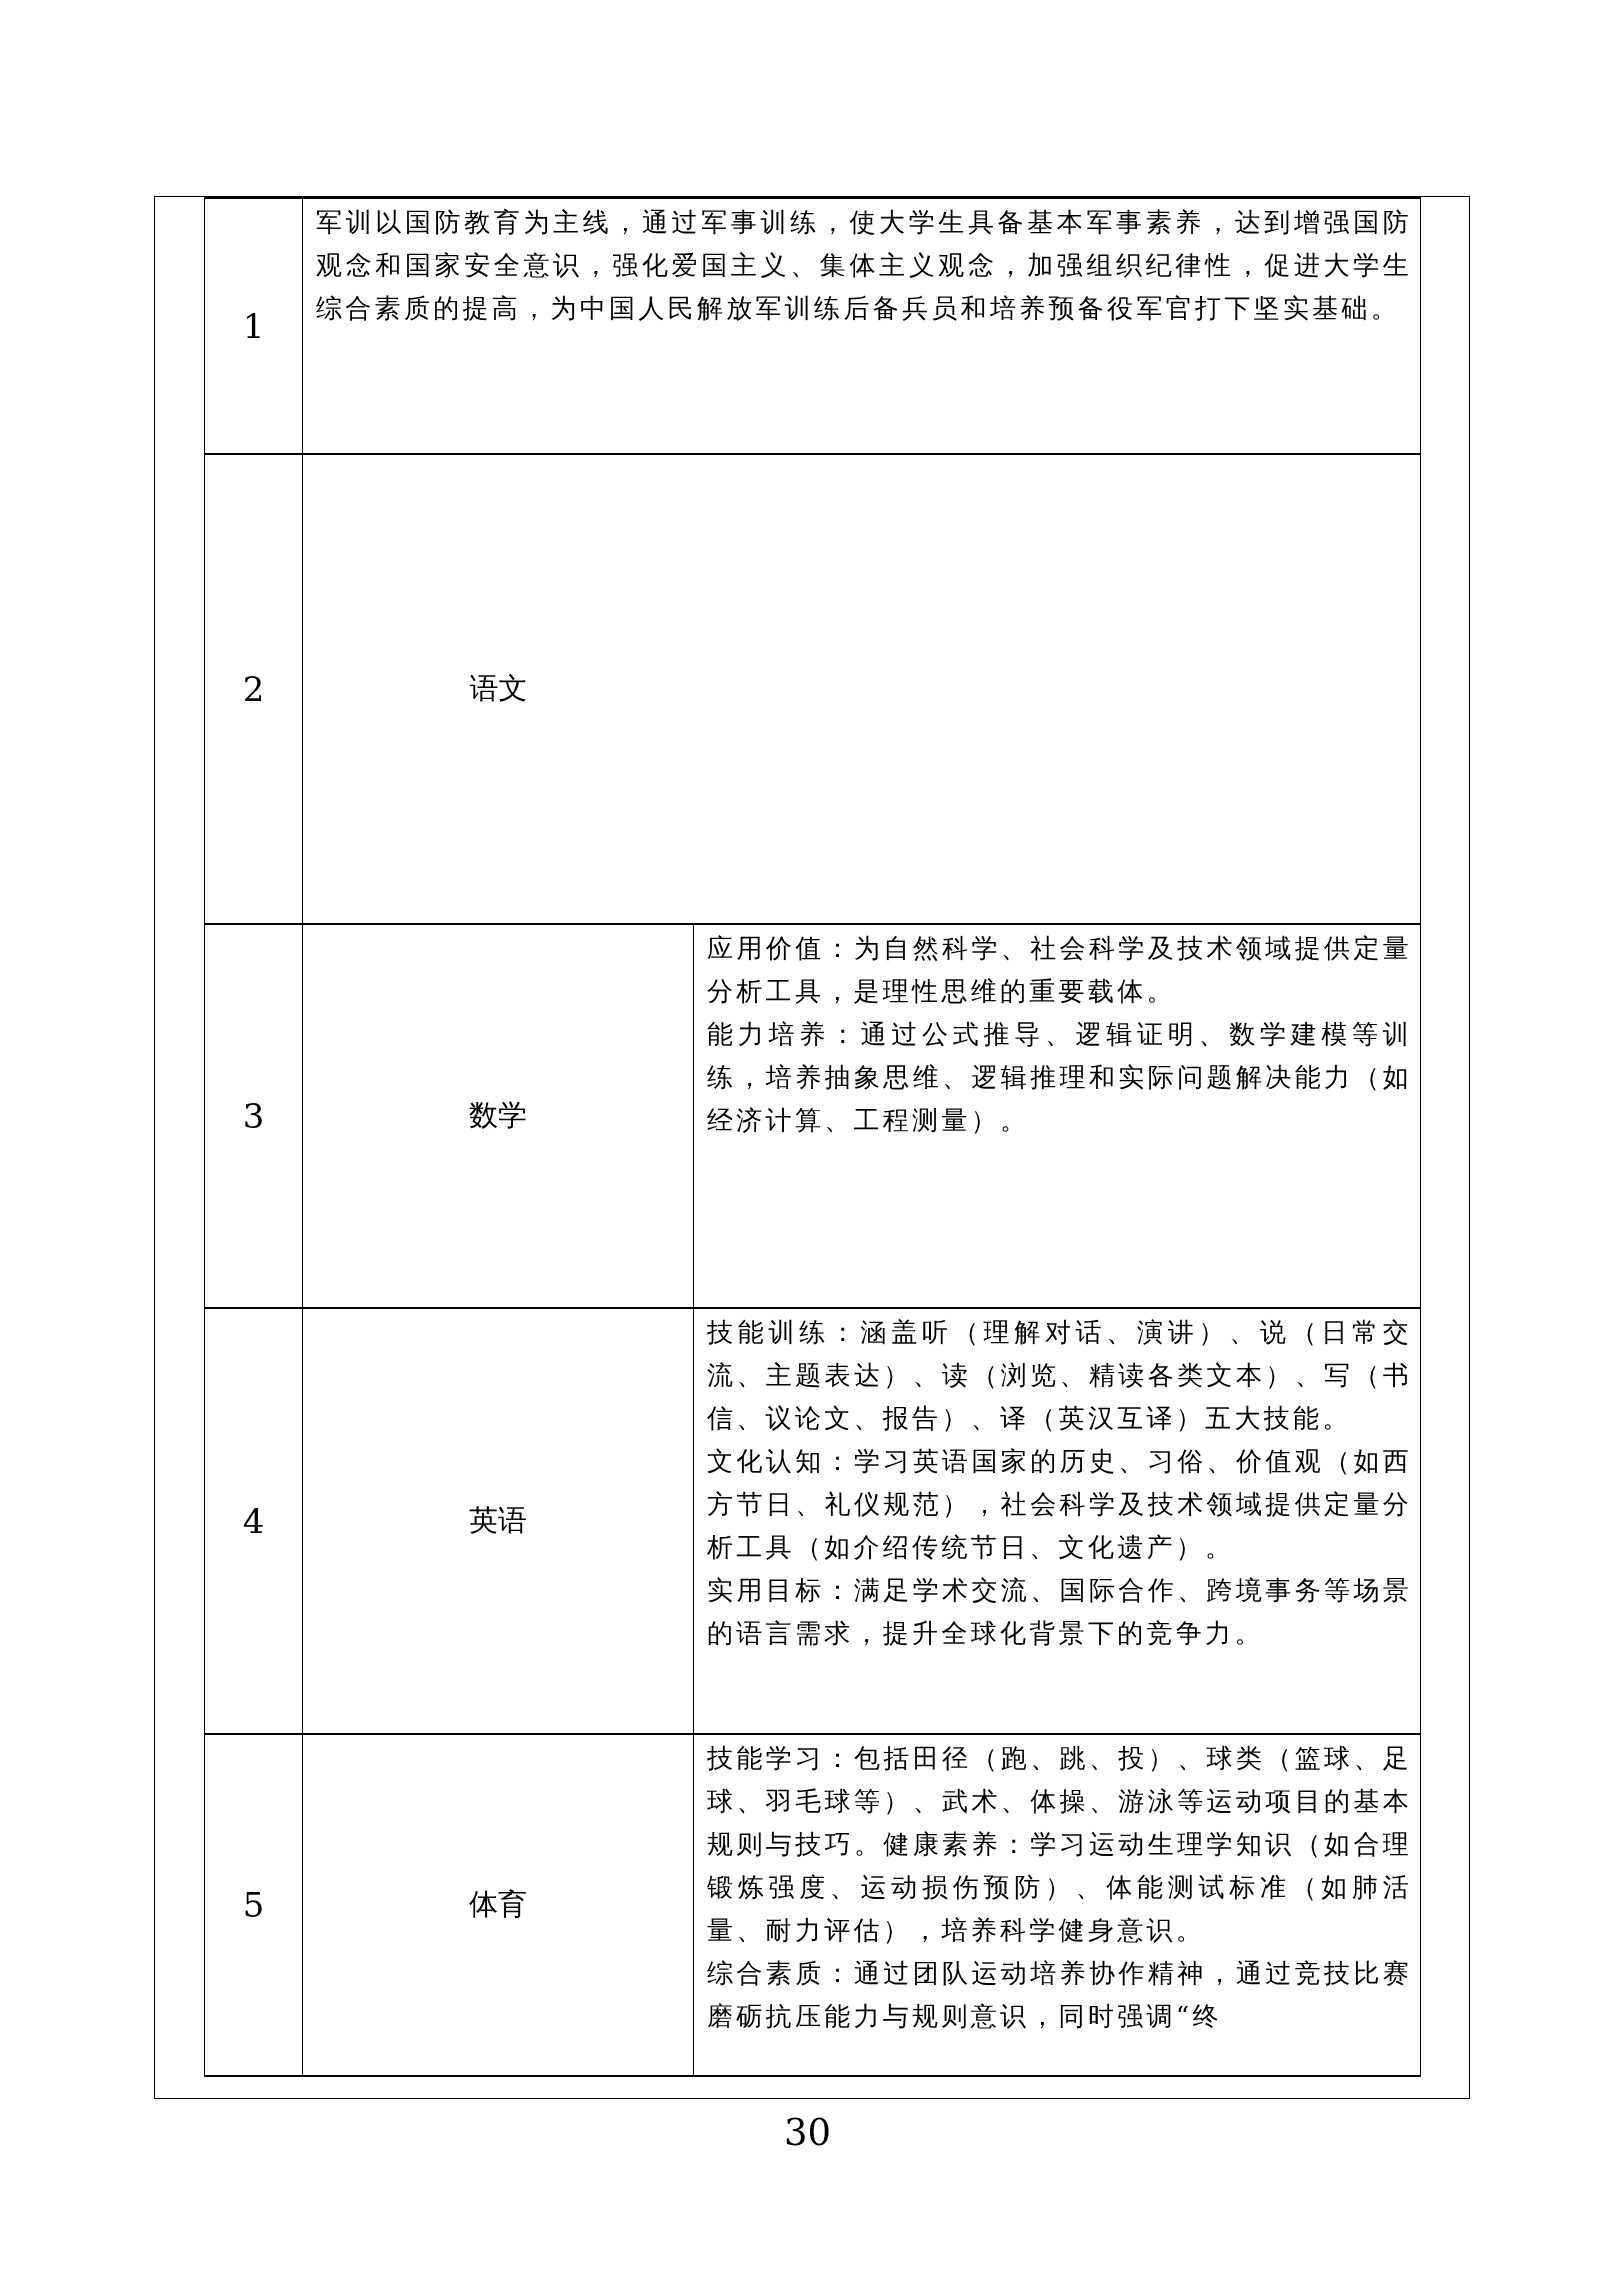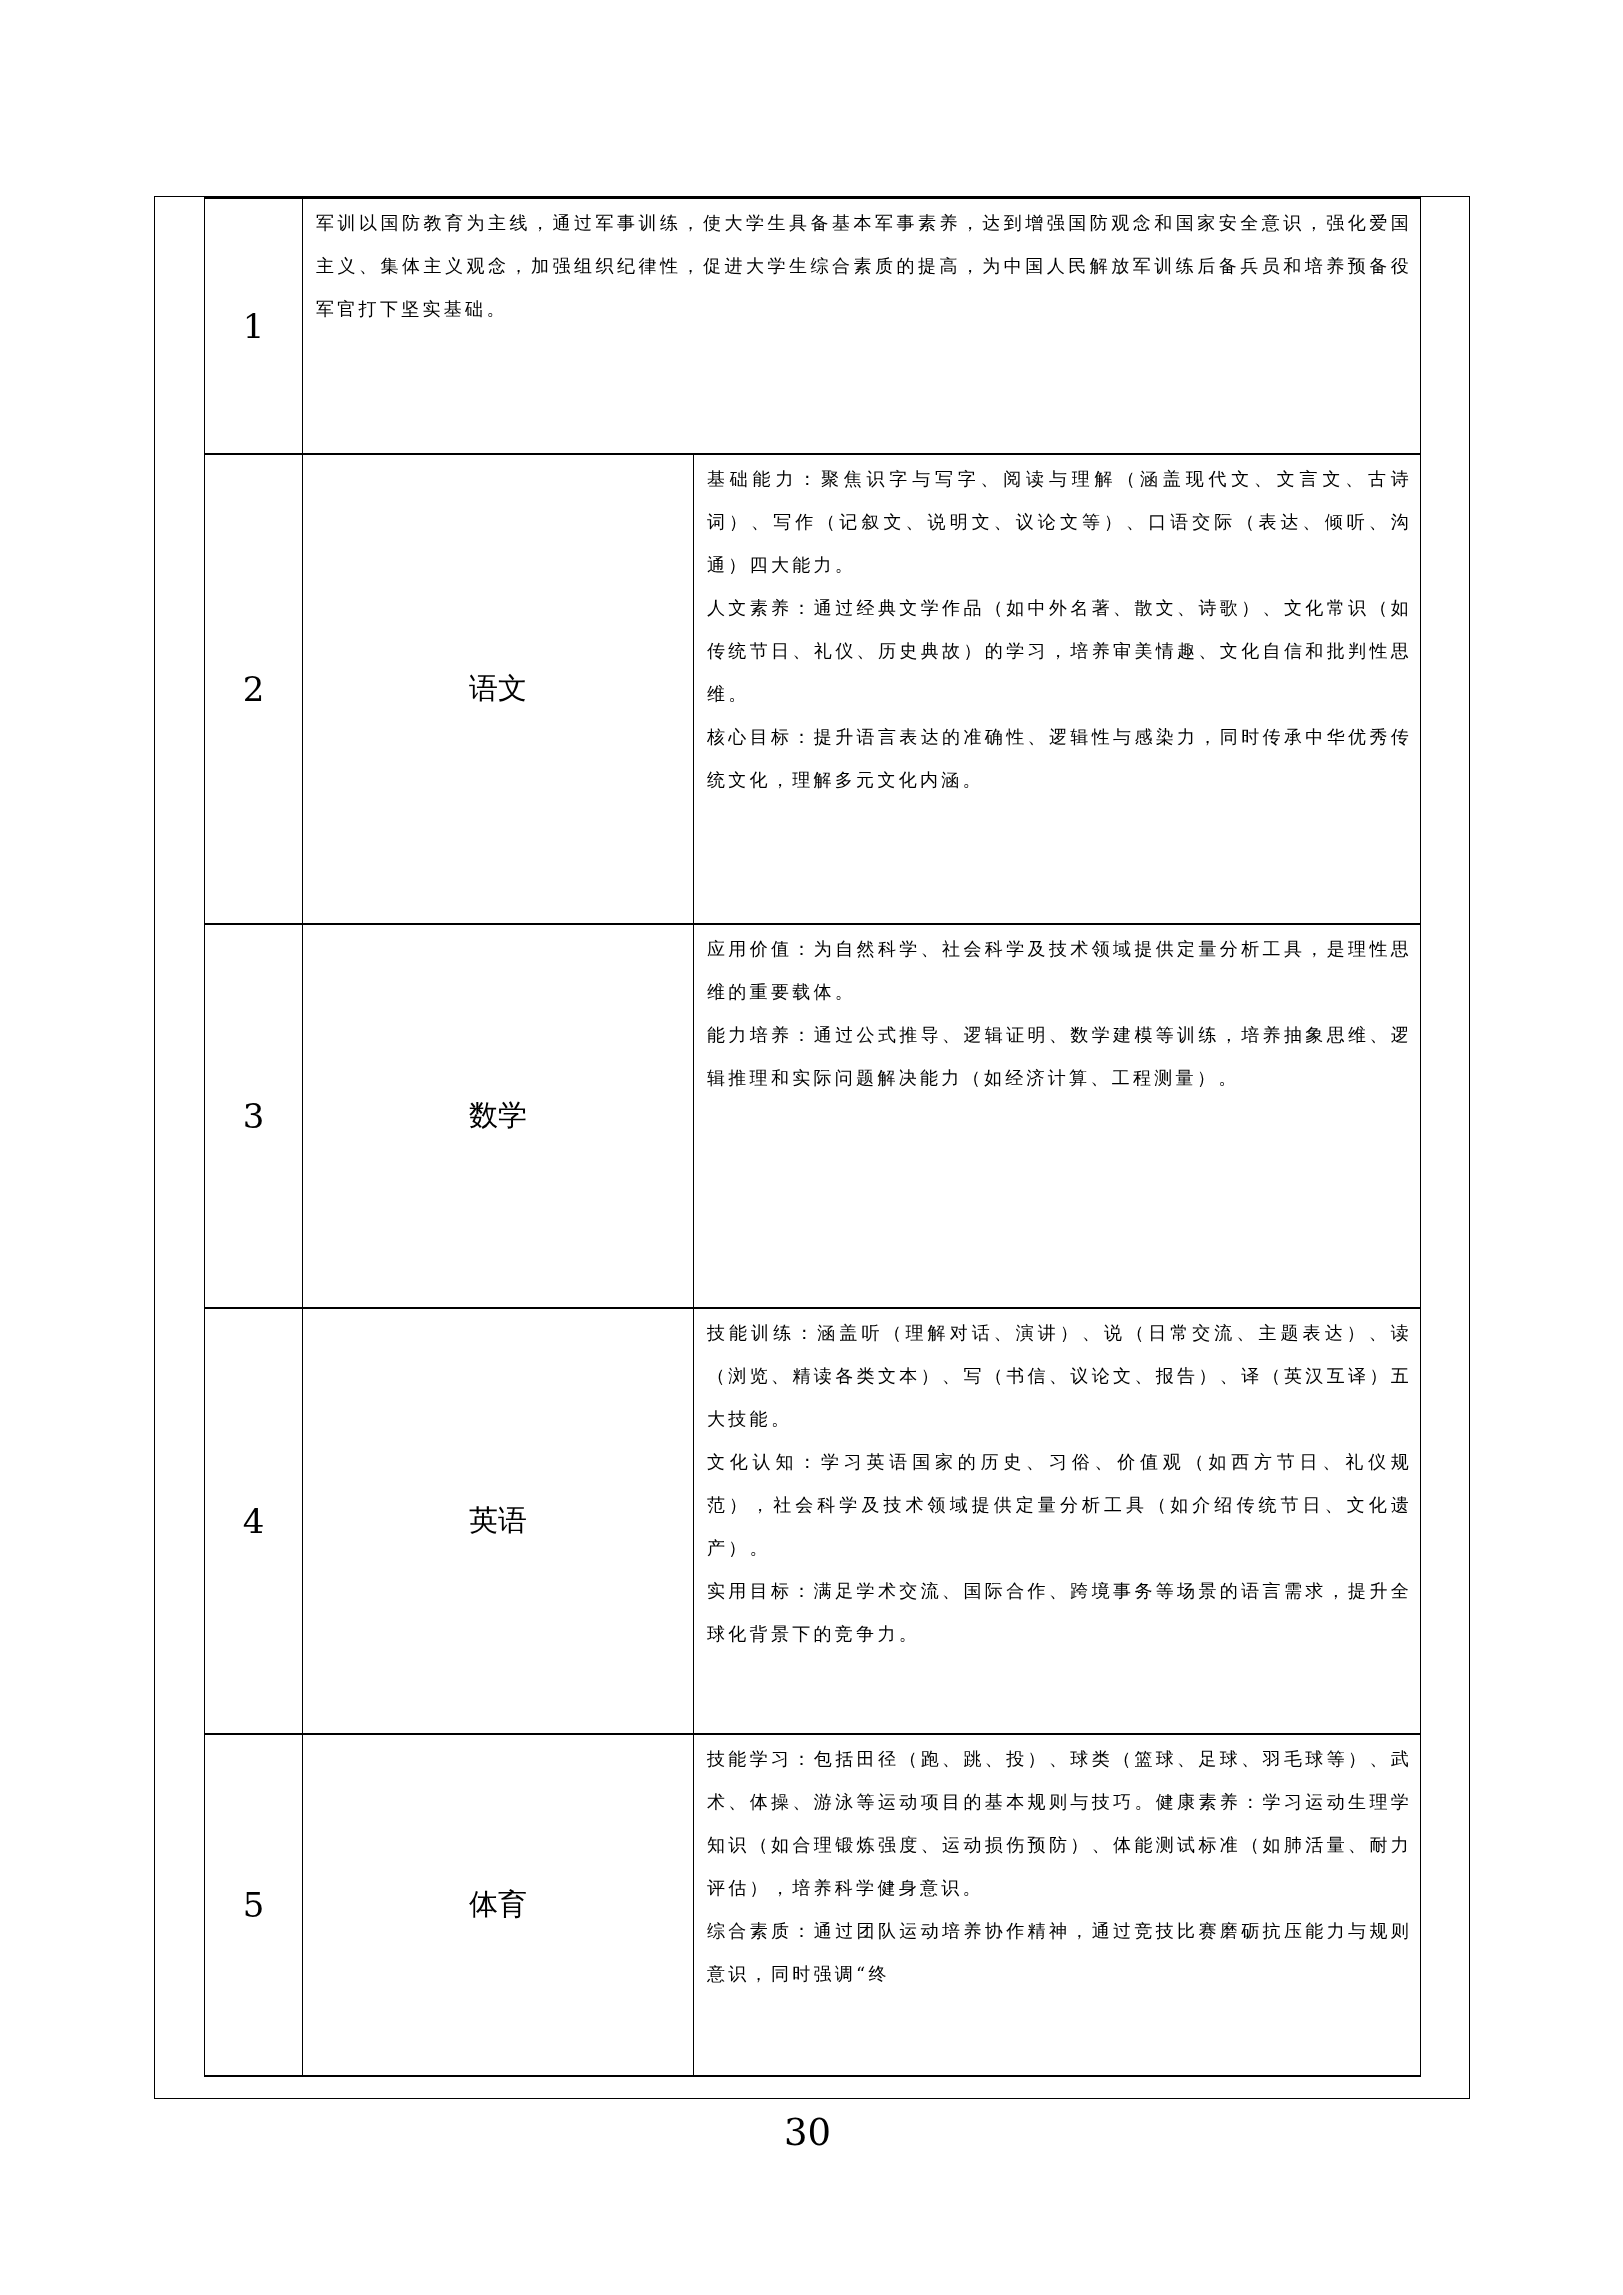--- a/index.html
+++ b/index.html
@@ -67,21 +67,21 @@
   .cell.name {
     width: 391px;
     flex: 0 0 391px;
     display: flex;
     align-items: center;
     justify-content: center;
     font-size: 29px;
   }
   .cell.desc {
     flex: 1 1 auto;
-    font-size: 18px;
+    font-size: 26px;
     line-height: 43px;
     letter-spacing: 3.3px;
     text-align: justify;
     text-justify: inter-character;
     padding: 2px 7.9px 0 13px;
   }
   .cell.desc p { margin: 0; padding: 0; }
   .page-number {
     position: absolute;
     left: 0;
@@ -104,25 +104,20 @@
     <div class="trow row-1">
       <div class="cell num">1</div>
       <div class="cell desc">
         <p>军训以国防教育为主线，通过军事训练，使大学生具备基本军事素养，达到增强国防观念和国家安全意识，强化爱国主义、集体主义观念，加强组织纪律性，促进大学生综合素质的提高，为中国人民解放军训练后备兵员和培养预备役军官打下坚实基础。</p>
       </div>
     </div>
 
     <div class="trow row-2">
       <div class="cell num">2</div>
       <div class="cell name">语文</div>
-      <div class="cell desc">
-        <p>基础能力：聚焦识字与写字、阅读与理解（涵盖现代文、文言文、古诗词）、写作（记叙文、说明文、议论文等）、口语交际（表达、倾听、沟通）四大能力。</p>
-        <p>人文素养：通过经典文学作品（如中外名著、散文、诗歌）、文化常识（如传统节日、礼仪、历史典故）的学习，培养审美情趣、文化自信和批判性思维。</p>
-        <p>核心目标：提升语言表达的准确性、逻辑性与感染力，同时传承中华优秀传统文化，理解多元文化内涵。</p>
-      </div>
     </div>
 
     <div class="trow row-3">
       <div class="cell num">3</div>
       <div class="cell name">数学</div>
       <div class="cell desc">
         <p>应用价值：为自然科学、社会科学及技术领域提供定量分析工具，是理性思维的重要载体。</p>
         <p>能力培养：通过公式推导、逻辑证明、数学建模等训练，培养抽象思维、逻辑推理和实际问题解决能力（如经济计算、工程测量）。</p>
       </div>
     </div>

